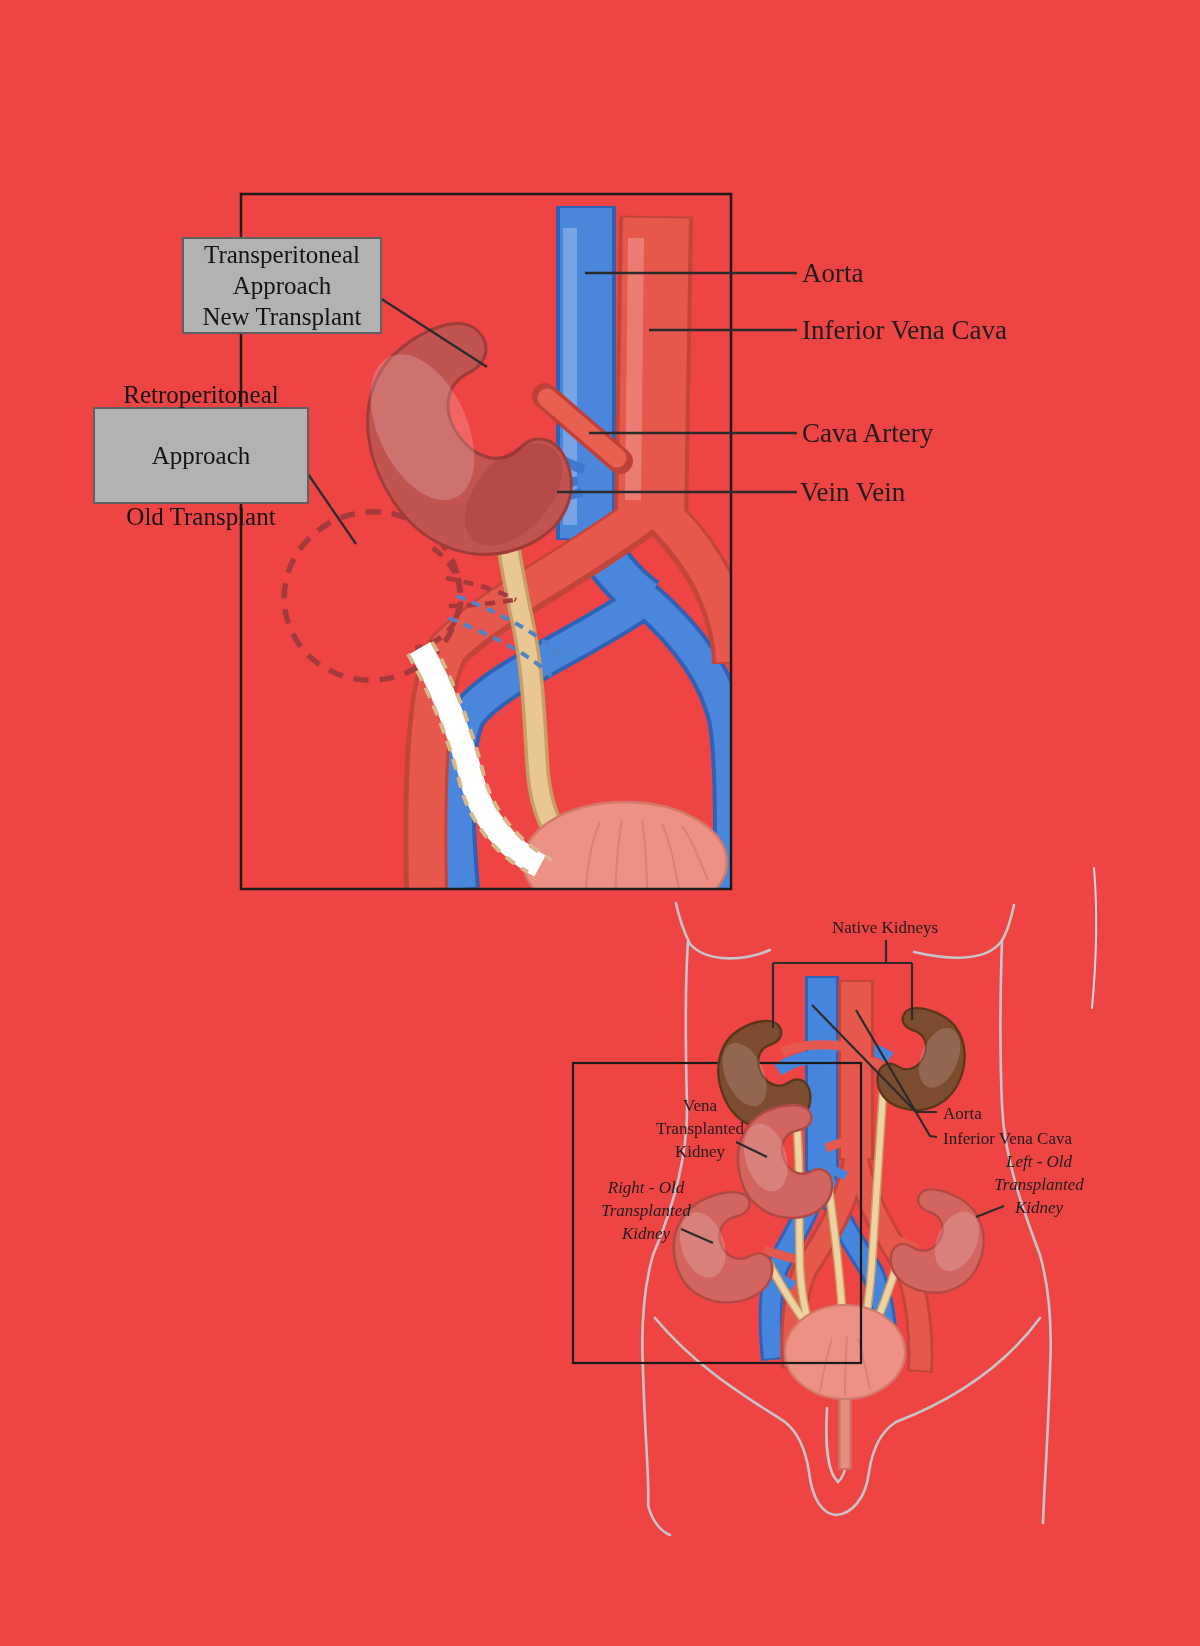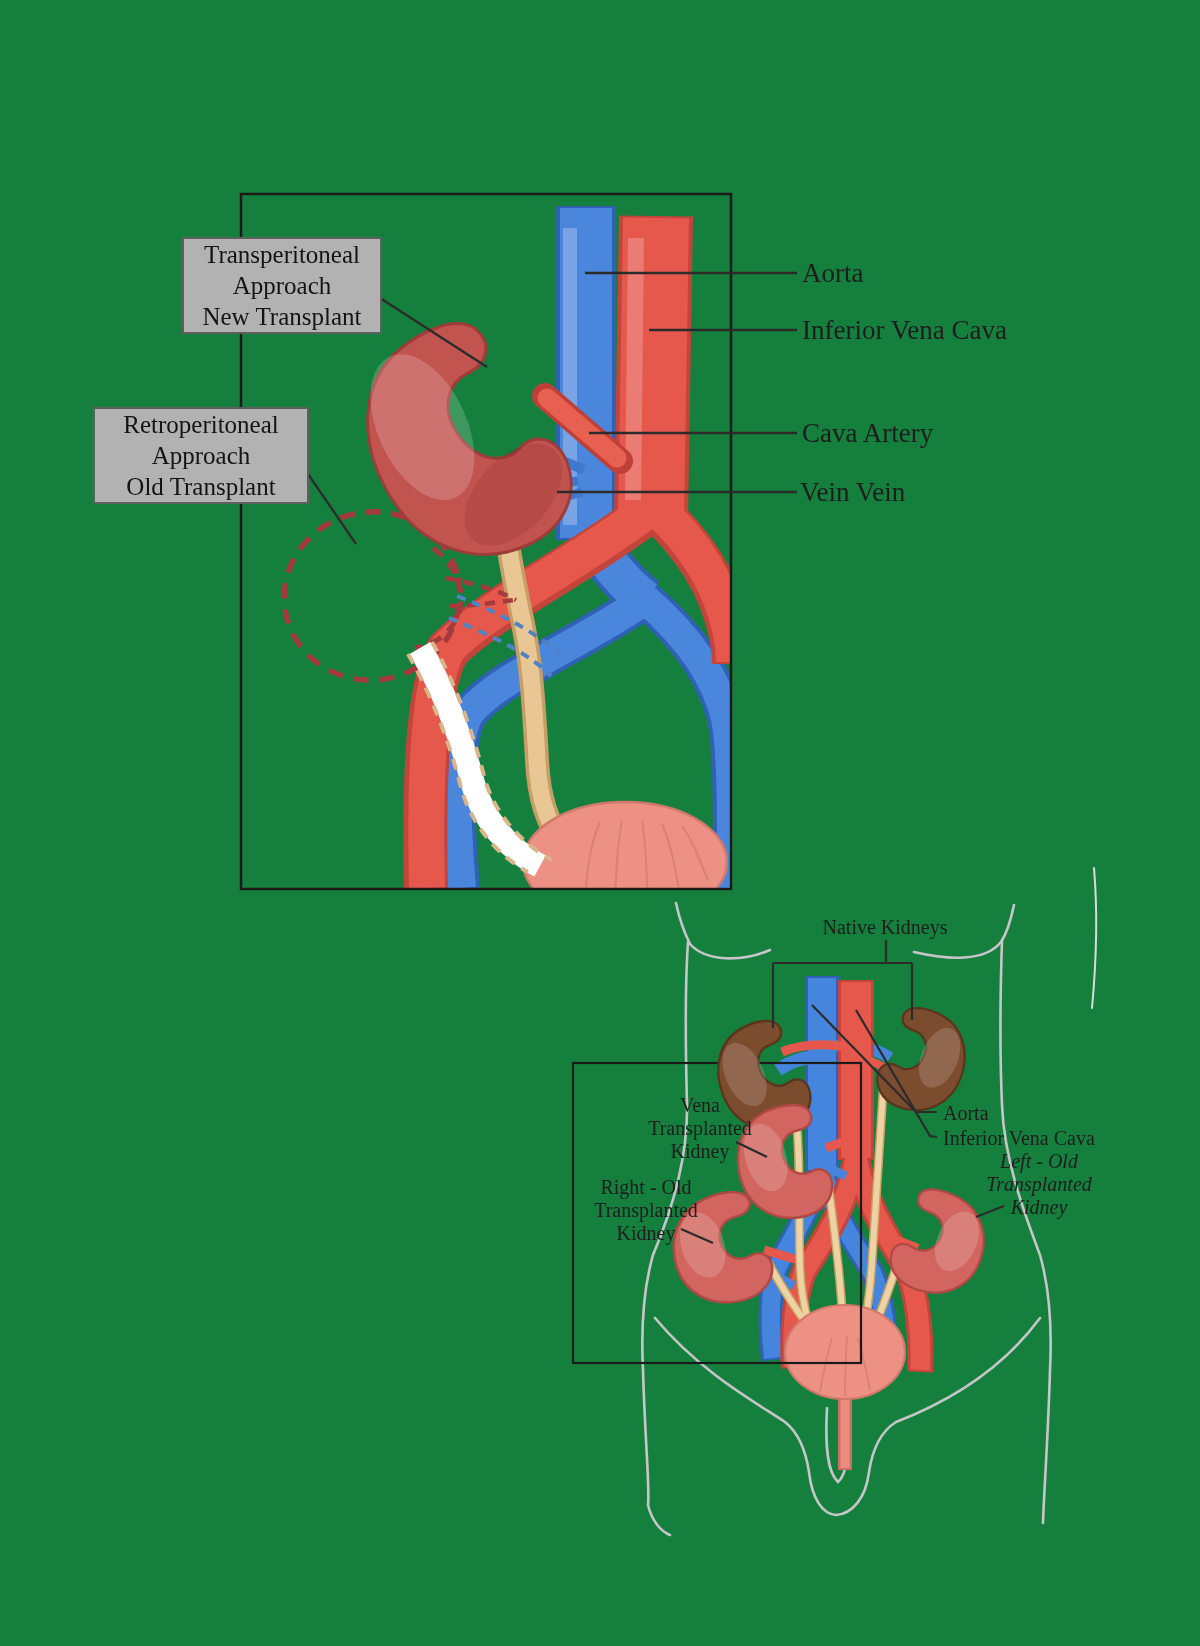--- a/index.html
+++ b/index.html
@@ -1,23 +1,23 @@
 <!DOCTYPE html>
 <html><head>
 <meta charset="utf-8">
 <style>
   html,body { margin:0; padding:0; background:#ffffff; }
   .page {
-    position:relative; width:1200px; height:1646px; background:#15803d;
+    position:relative; width:1200px; height:1646px; background:#ef4444;
     overflow:hidden; font-family:"Liberation Serif", serif;
   }
   .page svg { position:absolute; left:0; top:0; }
   .lbl { position:absolute; color:#1d1d1d; }
   .lbl-lg { font-size:27px; line-height:1.15; white-space:nowrap; }
-  .lbl-sm { font-size:20px; line-height:23px; white-space:nowrap; }
+  .lbl-sm { font-size:17px; line-height:23px; white-space:nowrap; }
   .lbl-center { text-align:center; }
   .callout {
     position:absolute; background:#b2b2b2; border:2px solid #5f5f5f;
     color:#141414; font-size:25px; line-height:31px; text-align:center;
     display:flex; flex-direction:column; justify-content:center;
     box-sizing:border-box;
   }
 </style>
 </head>
 <body>
@@ -217,40 +217,40 @@
     </g>
   </g>
 </svg>
 
 <div class="callout" style="left:182px; top:237px; width:200px; height:97px;">
   <div>Transperitoneal</div>
   <div>Approach</div>
   <div>New Transplant</div>
 </div>
 
-<div class="callout" style="left:93px; top:407px; width:216px; height:97px;">
+<div class="callout" style="left:93px; top:407px; width:216px; height:97px;gap:30px;">
   <div>Retroperitoneal</div>
   <div>Approach</div>
   <div>Old Transplant</div>
 </div>
 
 <div class="lbl lbl-lg" style="left:802px; top:258px;">Aorta</div>
 <div class="lbl lbl-lg" style="left:802px; top:315px;">Inferior Vena Cava</div>
 <div class="lbl lbl-lg" style="left:802px; top:418px;">Cava Artery</div>
 <div class="lbl lbl-lg" style="left:800px; top:477px;">Vein Vein</div>
 
 <div class="lbl lbl-sm lbl-center" style="left:810px; top:916px; width:150px;">Native Kidneys</div>
 
 <div class="lbl lbl-sm lbl-center" style="left:640px; top:1094px; width:120px;">
   <div>Vena</div>
   <div>Transplanted</div>
   <div>Kidney</div>
 </div>
 
-<div class="lbl lbl-sm lbl-center" style="left:586px; top:1176px; width:120px;">
+<div class="lbl lbl-sm lbl-center" style="left:586px; top:1176px; width:120px;font-style:italic;">
   <div>Right - Old</div>
   <div>Transplanted</div>
   <div>Kidney</div>
 </div>
 
 <div class="lbl lbl-sm" style="left:943px; top:1102px;">Aorta</div>
 <div class="lbl lbl-sm" style="left:943px; top:1127px;">Inferior Vena Cava</div>
 
 <div class="lbl lbl-sm lbl-center" style="left:978px; top:1150px; width:122px;font-style:italic;">
   <div>Left - Old</div>

